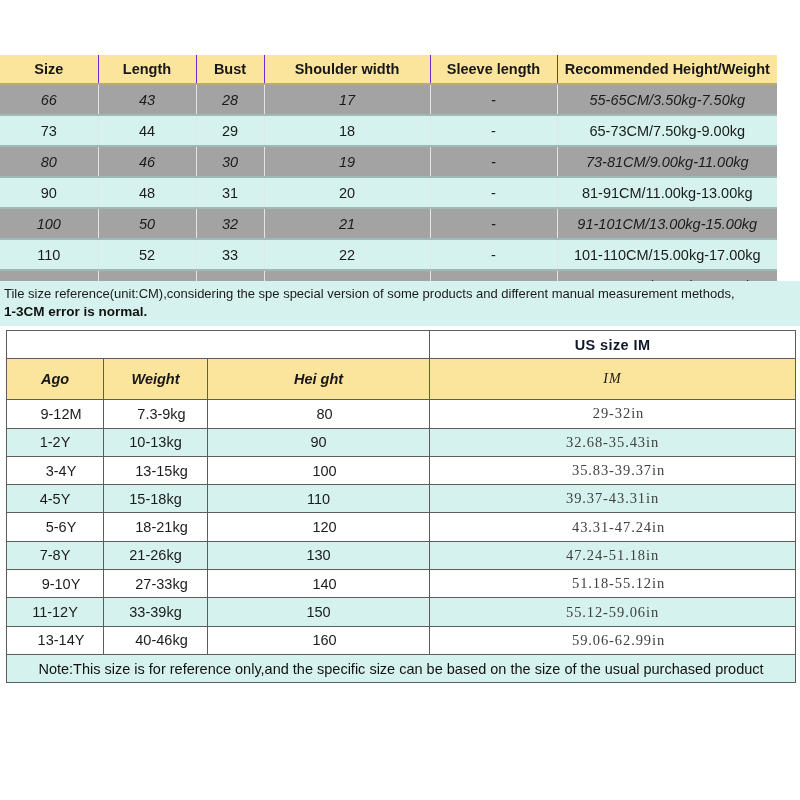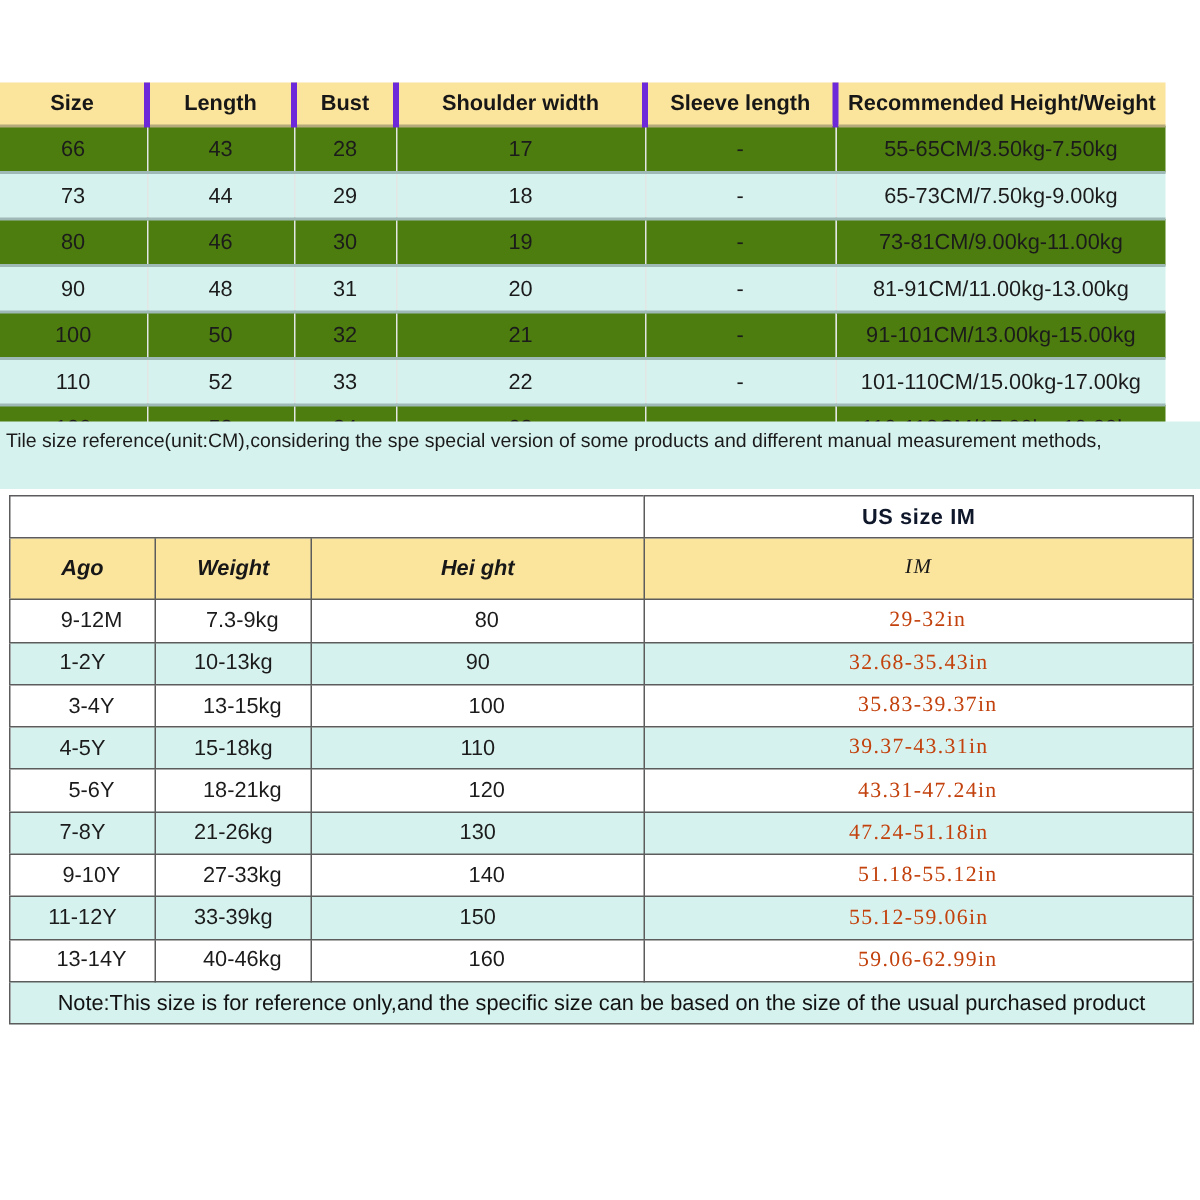--- a/index.html
+++ b/index.html
@@ -41,27 +41,27 @@
     padding: 0;
     height: 29px;
     border-right: 1px solid #e2e6e4;
   }
   table.t1 tr > *:last-child { border-right: none; }
   table.t1 thead th {
     background: #fbe49c;
     font-weight: bold;
     font-size: 14.5px;
     height: 28px;
-    border-right: 4px solid #6d28d9;
+    border-right: 1px solid #6d28d9;
     color: #171717;
   }
   table.t1 thead tr { border-bottom: 2px solid #b5aa7c; }
   table.t1 tbody tr { border-bottom: 2px solid #9fb9b6; }
   table.t1 tbody tr.alt td { background: #d6f2ee; }
-  table.t1 tbody tr.plain td { background: #4d7c0f; }
+  table.t1 tbody tr.plain td { background: #a3a3a3; font-style: italic; }
 
   .c-size     { width: 98px; }
   .c-length   { width: 98px; }
   .c-bust     { width: 68px; }
   .c-shoulder { width: 166px; }
   .c-sleeve   { width: 127px; }
   .c-rec      { width: 220px; }
 
   
   .mid-note {
@@ -138,21 +138,21 @@
     letter-spacing: 1px;
   }
 
   table.t2 tbody tr td { height: 27.3px; }
   table.t2 tbody tr.alt td { background: #d6f2ee; }
   table.t2 tbody tr.plain td { background: #ffffff; padding-left: 12px; }
   td.im-cell {
     font-family: "Liberation Serif", serif;
     font-size: 14px;
     letter-spacing: 0.9px;
-    color: #c2410c;
+    color: #404040;
   }
 
   .t2-noterow td {
     background: #d6f2ee;
     height: 78px;
     text-align: left;
     vertical-align: middle;
     padding: 0 0 0 8px;
     font-size: 13.5px;
     border-right: none;
@@ -246,20 +246,21 @@
           <td>23</td>
           <td>-</td>
           <td>110-118CM/17.00kg-19.00kg</td>
         </tr>
       </tbody>
     </table>
   </div>
 
   <div class="mid-note">
     <div class="line1">Tile size reference(unit:CM),considering the spe special version of some products and different manual measurement methods,</div>
+    <div class="line2">1-3CM error is normal.</div>
   </div>
 
   <div class="t2-wrap">
     <table class="t2">
       <colgroup>
         <col class="d2-ago">
           <col class="d2-weight">
           <col class="d2-height">
           <col class="d2-im">
       </colgroup>

